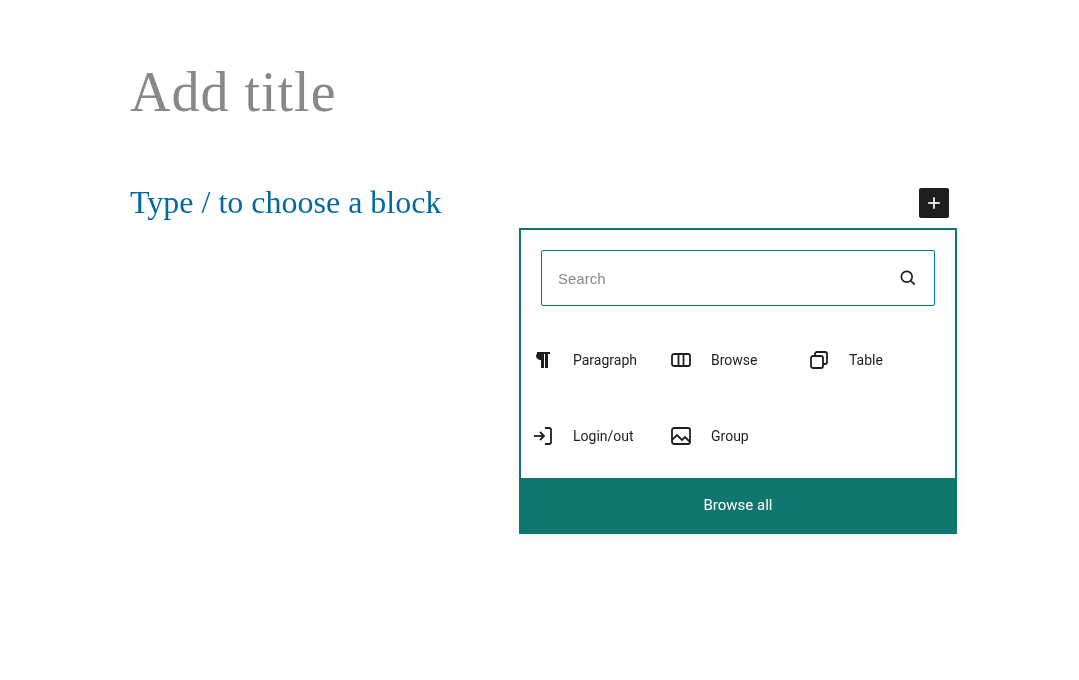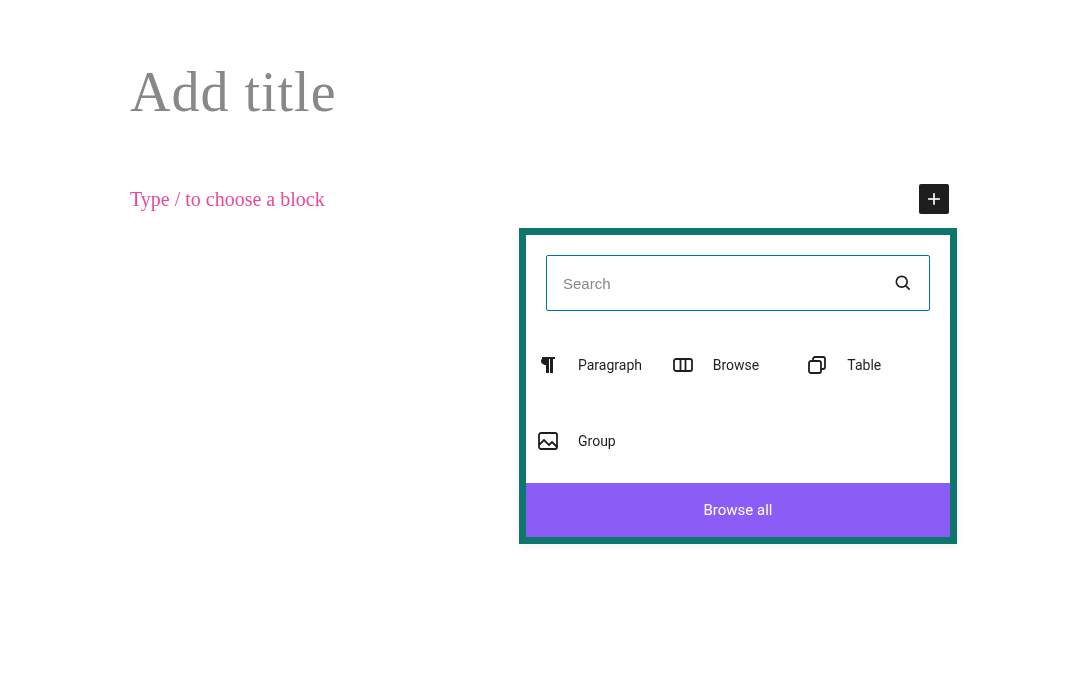--- a/index.html
+++ b/index.html
@@ -26,43 +26,43 @@
       margin-bottom: 60px;
       letter-spacing: 1px;
     }
     .title-input::placeholder { color: #888; }
     .block-row {
       display: flex;
       align-items: center;
     }
     .block-prompt {
       font-family: Georgia, "Times New Roman", serif;
-      font-size: 20px;
-      color: #ec4899;
+      font-size: 32px;
+      color: #0369a1;
       flex: 1;
     }
     .add-block-btn {
       width: 30px;
       height: 30px;
       background: #1e1e1e;
       color: #fff;
       display: flex;
       align-items: center;
       justify-content: center;
       cursor: pointer;
       border-radius: 2px;
     }
     .add-block-btn svg { width: 20px; height: 20px; }
     .inserter {
       position: absolute;
       top: 228px;
       left: 519px;
       width: 438px;
       background: #fff;
-      border: 7px solid #0f766e;
+      border: 2px solid #0f766e;
       box-shadow: 0 2px 8px rgba(0,0,0,0.06);
     }
     .search-wrap {
       padding: 20px 20px 12px 20px;
     }
     .search-box {
       display: flex;
       align-items: center;
       border: 1.5px solid #0073aa;
       border-radius: 2px;
@@ -91,21 +91,21 @@
       cursor: pointer;
       gap: 18px;
       padding: 6px 0;
     }
     .block-icon { width: 24px; height: 24px; color: #1e1e1e; }
     .block-label {
       font-size: 14px;
       color: #1e1e1e;
     }
     .browse-all {
-      background: #8b5cf6;
+      background: #0f766e;
       color: #fff;
       text-align: center;
       font-size: 15px;
       height: 54px;
       display: flex;
       align-items: center;
       justify-content: center;
       cursor: pointer;
     }
   </style>
@@ -160,20 +160,28 @@
 
     <div class="block-item">
       <svg class="block-icon" viewBox="0 0 24 24" fill="none" stroke="currentColor" stroke-width="1.8">
         <rect x="8" y="4" width="12" height="12" rx="2"></rect>
           <rect x="4" y="8" width="12" height="12" rx="2" fill="#fff"></rect>
       </svg>
       <div class="block-label">Table</div>
     </div>
 
 
+    <div class="block-item">
+      <svg class="block-icon" viewBox="0 0 24 24" fill="none" stroke="currentColor" stroke-width="1.8">
+        <path d="M14 4h4a2 2 0 0 1 2 2v12a2 2 0 0 1-2 2h-4"></path>
+          <polyline points="9 8 13 12 9 16"></polyline>
+          <line x1="13" y1="12" x2="3" y2="12"></line>
+      </svg>
+      <div class="block-label">Login/out</div>
+    </div>
 
     <div class="block-item">
       <svg class="block-icon" viewBox="0 0 24 24" fill="none" stroke="currentColor" stroke-width="1.8">
         <rect x="3" y="4" width="18" height="16" rx="2"></rect>
           <polyline points="3 16 8 11 13 16 16 13 21 18"></polyline>
       </svg>
       <div class="block-label">Group</div>
     </div>
   </div>
 

